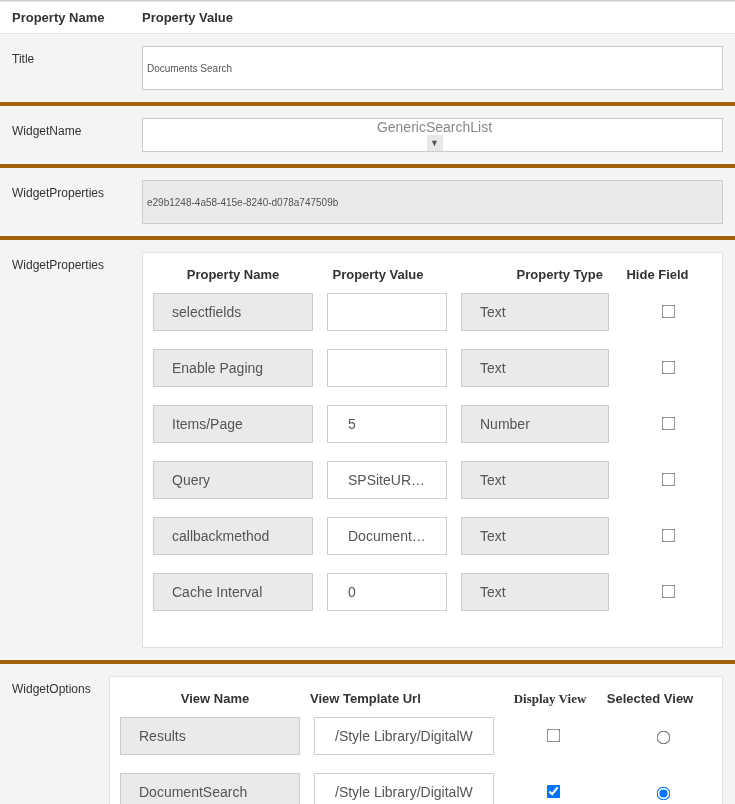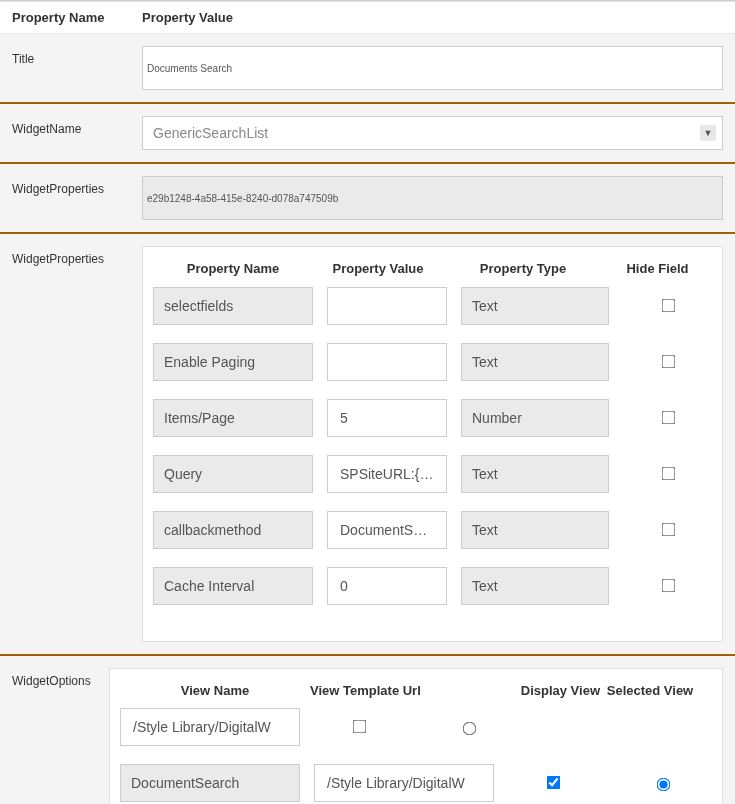--- a/index.html
+++ b/index.html
@@ -23,21 +23,21 @@
     background: #fff;
     border-bottom: 1px solid #e5e5e5;
   }
   .header-row .col1 { width: 130px; }
   .header-row .col2 { flex: 1; }
   .form-row {
     display: flex;
     align-items: flex-start;
     padding: 12px;
     background: #f4f4f4;
-    border-bottom: 2px solid #a16207;
+    border-bottom: 4px solid #a16207;
   }
   .form-row .label {
     width: 130px;
     font-size: 12px;
     color: #333;
     padding-top: 6px;
   }
   .form-row .field {
     flex: 1;
   }
@@ -61,20 +61,21 @@
   .select-wrap {
     width: 100%;
     height: 34px;
     border: 1px solid #ccc;
     background: #fff;
     display: flex;
     align-items: center;
     padding: 0 6px 0 10px;
     color: #888;
     font-size: 14px;
+    flex-direction: column;
   }
   .select-wrap .sel-text { flex: 1; }
   .select-wrap .caret {
     width: 16px;
     height: 16px;
     background: #e8e8e8;
     display: flex;
     align-items: center;
     justify-content: center;
     font-size: 9px;
@@ -87,49 +88,49 @@
   }
   .inner-header {
     display: flex;
     font-weight: 600;
     font-size: 13px;
     padding: 4px 0 10px 0;
   }
   .inner-header > div { text-align: center; }
   .props .col-a { width: 160px; text-align: center; }
   .props .col-b { width: 130px; text-align: center; }
-  .props .col-c { width: 160px; text-align: center; }
+  .props .col-c { width: 160px; text-align: right; }
   .props .col-d { flex: 1; text-align: center; line-height: 1.2; }
   .prop-row {
     display: flex;
     align-items: center;
     gap: 14px;
     margin-bottom: 18px;
   }
   .box {
     height: 38px;
     border: 1px solid #ccc;
     background: #eaeaea;
     display: flex;
     align-items: center;
-    padding: 0 10px;
+    padding: 0 18px;
     font-size: 14px;
     color: #555;
     overflow: hidden;
     white-space: nowrap;
   }
   .box.white { background: #fff; }
   .props .prop-row .c1 { width: 160px; }
   .props .prop-row .c2 { width: 120px; }
   .props .prop-row .c3 { width: 148px; }
   .props .prop-row .c4 { flex: 1; display: flex; justify-content: center; }
 
   .opts .col-a { width: 190px; text-align: center;}
   .opts .col-b { width: 190px; text-align: left;}
-  .opts .col-c { width: 100px; text-align: right;}
+  .opts .col-c { width: 100px; text-align: center; font-family: Liberation Serif, serif;}
   .opts .col-d { width: 100px; }
   .opt-row {
     display: flex;
     align-items: center;
     gap: 14px;
     margin-bottom: 18px;
   }
   .opts .opt-row .c1 { width: 180px; }
   .opts .opt-row .c2 { width: 180px; }
   .opts .opt-row .c3 { width: 90px; display:flex; justify-content:center;}
@@ -264,20 +265,21 @@
   <div class="field">
     <div class="inner-panel opts">
       <div class="inner-header">
         <div class="col-a">View Name</div>
         <div class="col-b">View Template Url</div>
         <div class="col-c">Display View</div>
         <div class="col-d">Selected View</div>
       </div>
       <div id="opts-body">
           <div class="opt-row">
+            <div class="box c1">Results</div>
             <div class="box white c2">
               <input class="val" value="/Style Library/DigitalW" style="">
             </div>
             <div class="c3">
               <input type="checkbox" style="">
             </div>
             <div class="c4">
               <input type="radio" name="selview" style="">
             </div>
           </div>

